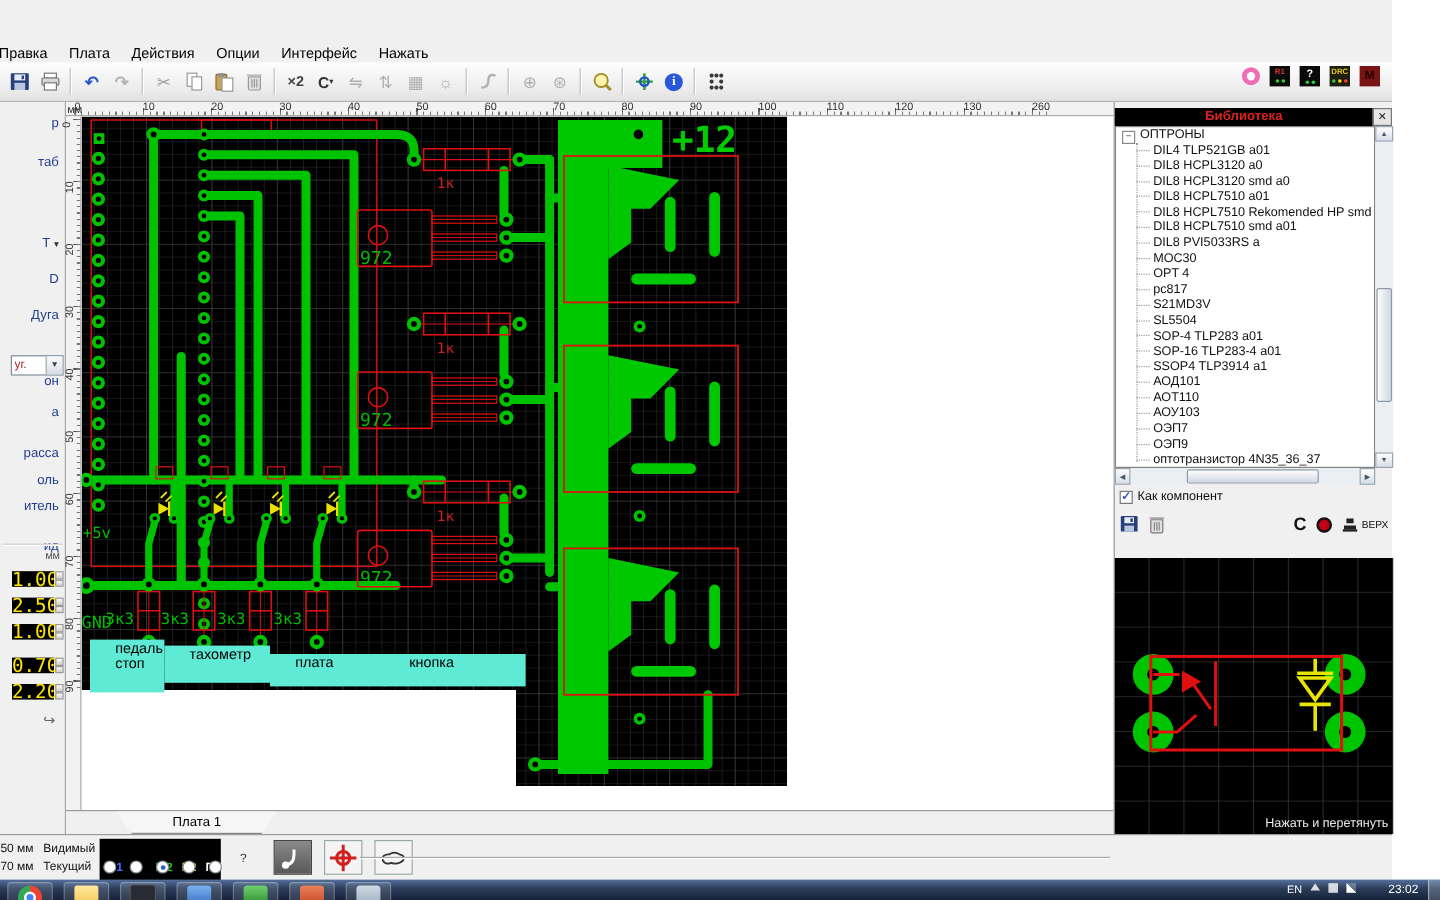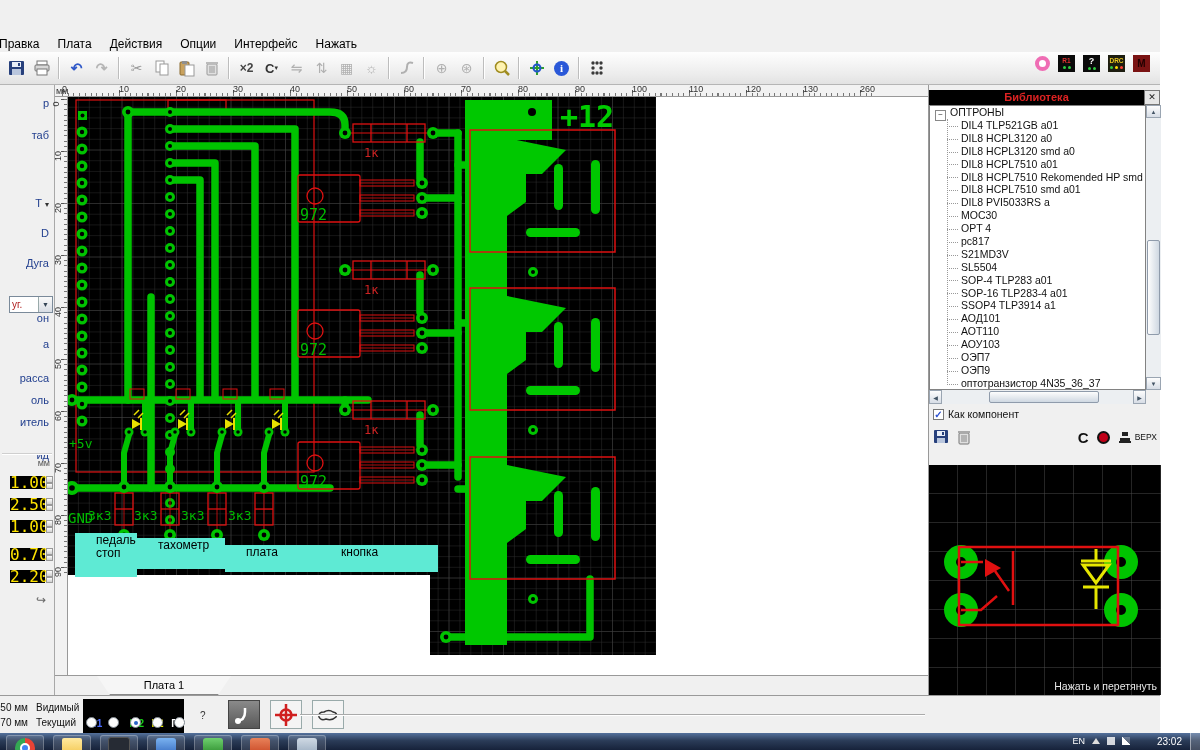--- a/index.html
+++ b/index.html
@@ -128,21 +128,21 @@
         border:1px solid rgba(255,255,255,.25);box-sizing:border-box;display:flex;align-items:center;justify-content:center}
   .ticn{width:20px;height:20px;border-radius:3px}
   .i-chrome{border-radius:50%;background:conic-gradient(#ea4335 0 33%,#fbbc05 0 66%,#34a853 0 100%);position:relative}
   .i-chrome::after{content:"";position:absolute;left:5px;top:5px;width:10px;height:10px;border-radius:50%;background:#4285f4;border:2px solid #fff;box-sizing:border-box}
   .i-explorer{background:linear-gradient(#ffe9a0,#f0c040);border-radius:2px}
   .i-phone{background:#262b34;border-radius:3px;border:1px solid #555}
   .i-media{background:linear-gradient(#7ab2f0,#2a5fb8);border-radius:3px}
   .i-sprint{background:linear-gradient(#6fd06f,#1e7e1e);border-radius:3px}
   .i-ppt{background:linear-gradient(#e8825a,#c23a18);border-radius:3px}
   .i-paint{background:linear-gradient(#cfd9e4,#8fa3b8);border-radius:3px}
-  .tray{position:absolute;right:70px;top:3px;display:flex;align-items:center;color:#fff;font-size:9px;gap:7px}
+  .tray{position:absolute;right:70px;top:3px;display:flex;align-items:flex-start;color:#fff;font-size:9px;gap:7px}
   .clock{position:absolute;right:18px;top:3px;color:#fff;font-size:10px}
   .showdesk{position:absolute;right:0;top:0;width:9px;height:17px;background:rgba(255,255,255,.2);border-left:1px solid rgba(255,255,255,.45)}
   .tico{width:8px;height:8px;background:rgba(255,255,255,.8)}
   .tico.tri{width:0;height:0;background:none;border-left:4px solid transparent;border-right:4px solid transparent;border-bottom:6px solid #ddd}
   .tico.net{background:linear-gradient(to top right,#fff 0 50%,rgba(255,255,255,.25) 50%)}
 </style>
 </head>
 <body>
 
 <div class="appwin">

